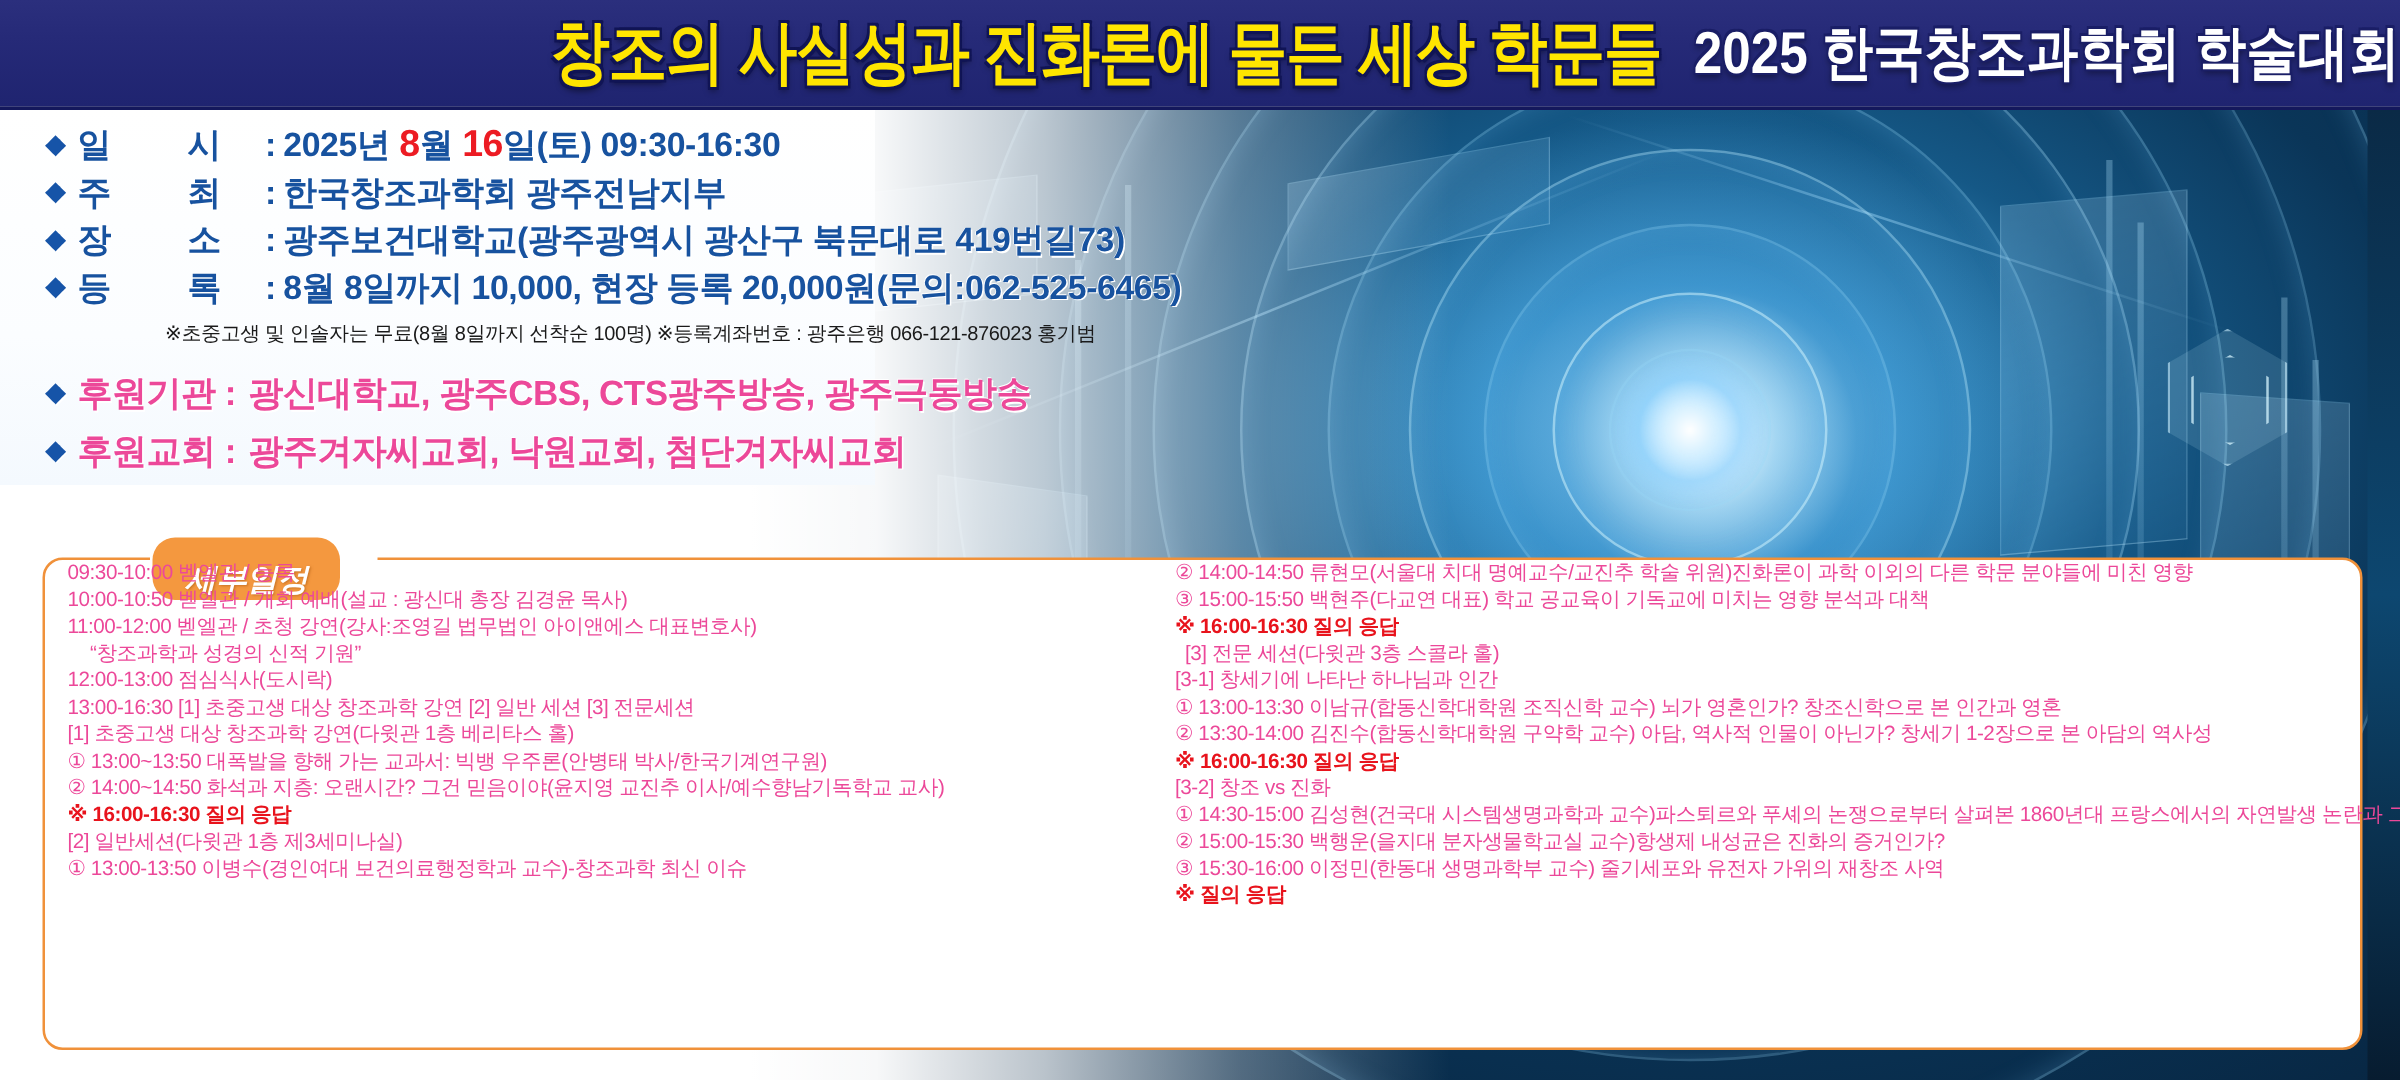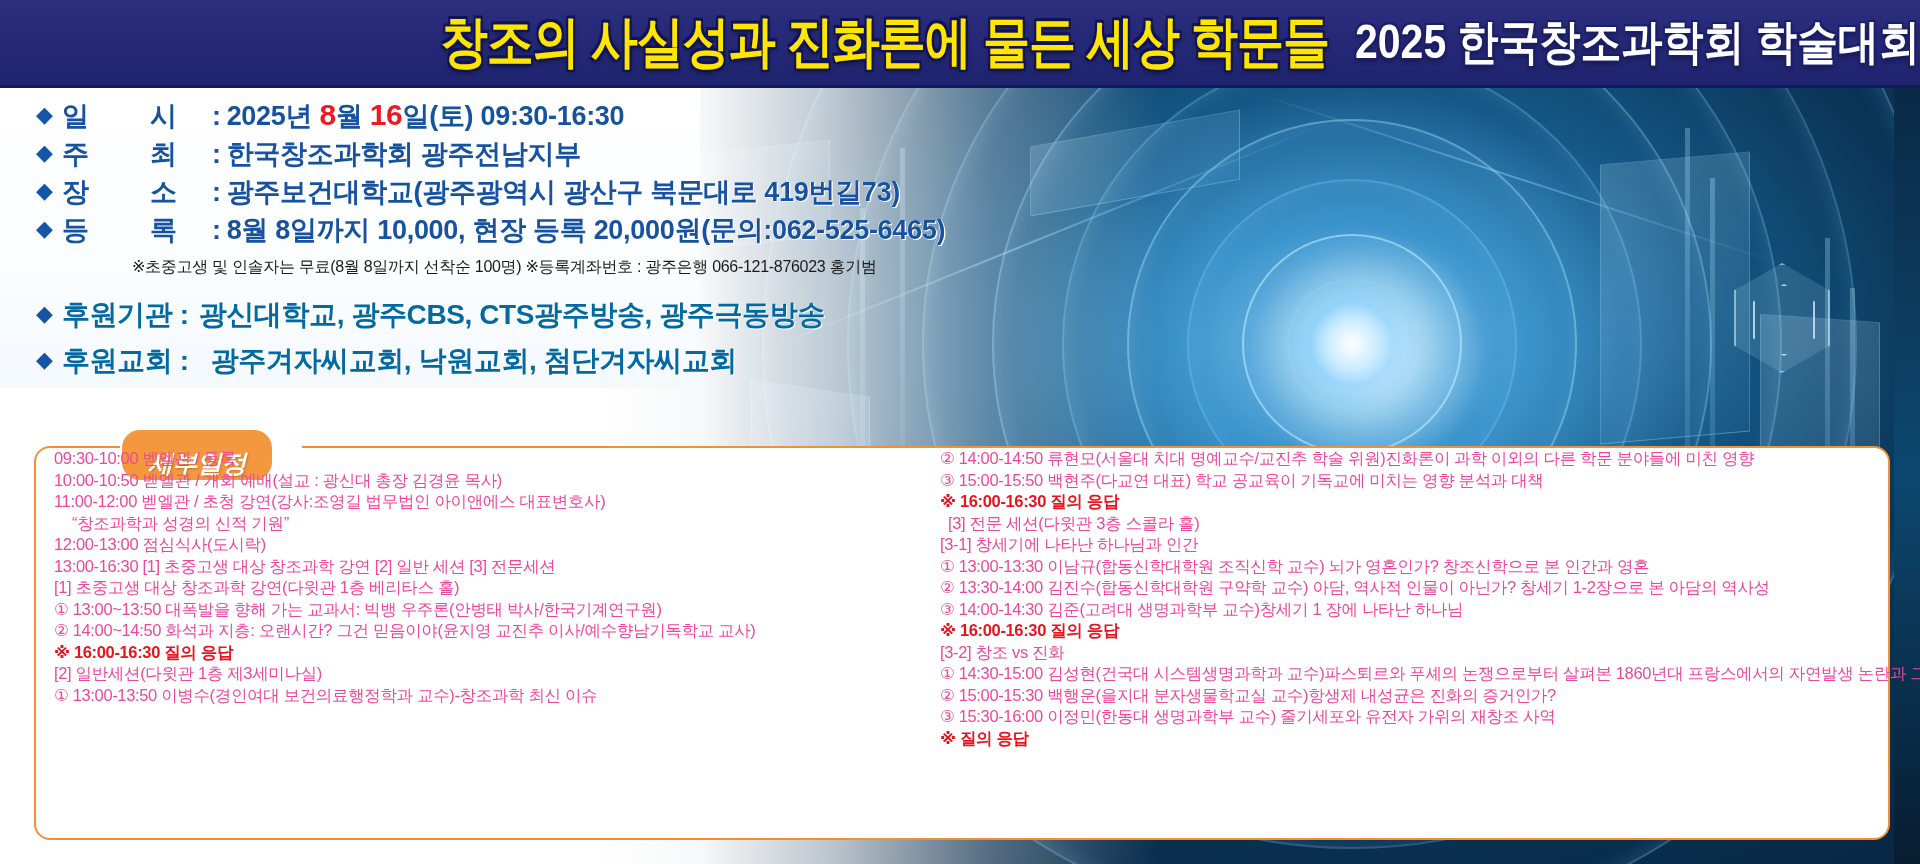--- a/index.html
+++ b/index.html
@@ -185,21 +185,21 @@
   }
 
   .spons-row {
     display: flex;
     align-items: baseline;
     height: 42px;
     white-space: nowrap;
     margin-top: 4px;
   }
   .spons-lbl, .spons-val {
-    color: #0369a1;
+    color: #ec4899;
     font-weight: bold;
     font-size: 28px;
     letter-spacing: -0.4px;
     text-shadow: 1.2px 1.2px 0 #ffffff, -0.5px -0.5px 0 #ffffff;
   }
 
   
   .sched-wrap {
     position: absolute;
     left: 34px; top: 430px;
@@ -361,21 +361,21 @@
 
     <div class="spons-row" style="margin-top:18px;">
       <span class="dia">◆</span>
       <span class="spons-lbl">후원기관 :</span>
       <span class="spons-val" style="margin-left:10px;">광신대학교, 광주CBS, CTS광주방송, 광주극동방송</span>
     </div>
 
     <div class="spons-row">
       <span class="dia">◆</span>
       <span class="spons-lbl">후원교회 :</span>
-      <span class="spons-val" style="margin-left:22px;">광주겨자씨교회, 낙원교회, 첨단겨자씨교회</span>
+      <span class="spons-val" style="margin-left:10px;">광주겨자씨교회, 낙원교회, 첨단겨자씨교회</span>
     </div>
   </div>
 
   <div class="sched-wrap">
     <div class="sched-box"></div>
     <div class="tab-mask"></div>
     <div class="sched-tab">
       <span>세부일정</span>
     </div>
 
@@ -395,21 +395,20 @@
           <div class="sline">① 13:00-13:50 이병수(경인여대 보건의료행정학과 교수)-창조과학 최신 이슈</div>
         </div>
       <div class="sched-col col-right" id="col-right">
           <div class="sline">② 14:00-14:50 류현모(서울대 치대 명예교수/교진추 학술 위원)진화론이 과학 이외의 다른 학문 분야들에 미친 영향</div>
           <div class="sline">③ 15:00-15:50 백현주(다교연 대표) 학교 공교육이 기독교에 미치는 영향 분석과 대책</div>
           <div class="sline red">※ 16:00-16:30 질의 응답</div>
           <div class="sline indent1">[3] 전문 세션(다윗관 3층 스콜라 홀)</div>
           <div class="sline">[3-1] 창세기에 나타난 하나님과 인간</div>
           <div class="sline">① 13:00-13:30 이남규(합동신학대학원 조직신학 교수) 뇌가 영혼인가? 창조신학으로 본 인간과 영혼</div>
           <div class="sline">② 13:30-14:00 김진수(합동신학대학원 구약학 교수) 아담, 역사적 인물이 아닌가? 창세기 1-2장으로 본 아담의 역사성</div>
-          <div class="sline">③ 14:00-14:30 김준(고려대 생명과학부 교수)창세기 1 장에 나타난 하나님</div>
           <div class="sline red">※ 16:00-16:30 질의 응답</div>
           <div class="sline">[3-2] 창조 vs 진화</div>
           <div class="sline">① 14:30-15:00 김성현(건국대 시스템생명과학과 교수)파스퇴르와 푸셰의 논쟁으로부터 살펴본 1860년대 프랑스에서의 자연발생 논란과 그 영향</div>
           <div class="sline">② 15:00-15:30 백행운(을지대 분자생물학교실 교수)항생제 내성균은 진화의 증거인가?</div>
           <div class="sline">③ 15:30-16:00 이정민(한동대 생명과학부 교수) 줄기세포와 유전자 가위의 재창조 사역</div>
           <div class="sline red">※ 질의 응답</div>
         </div>
     </div>
   </div>
 

